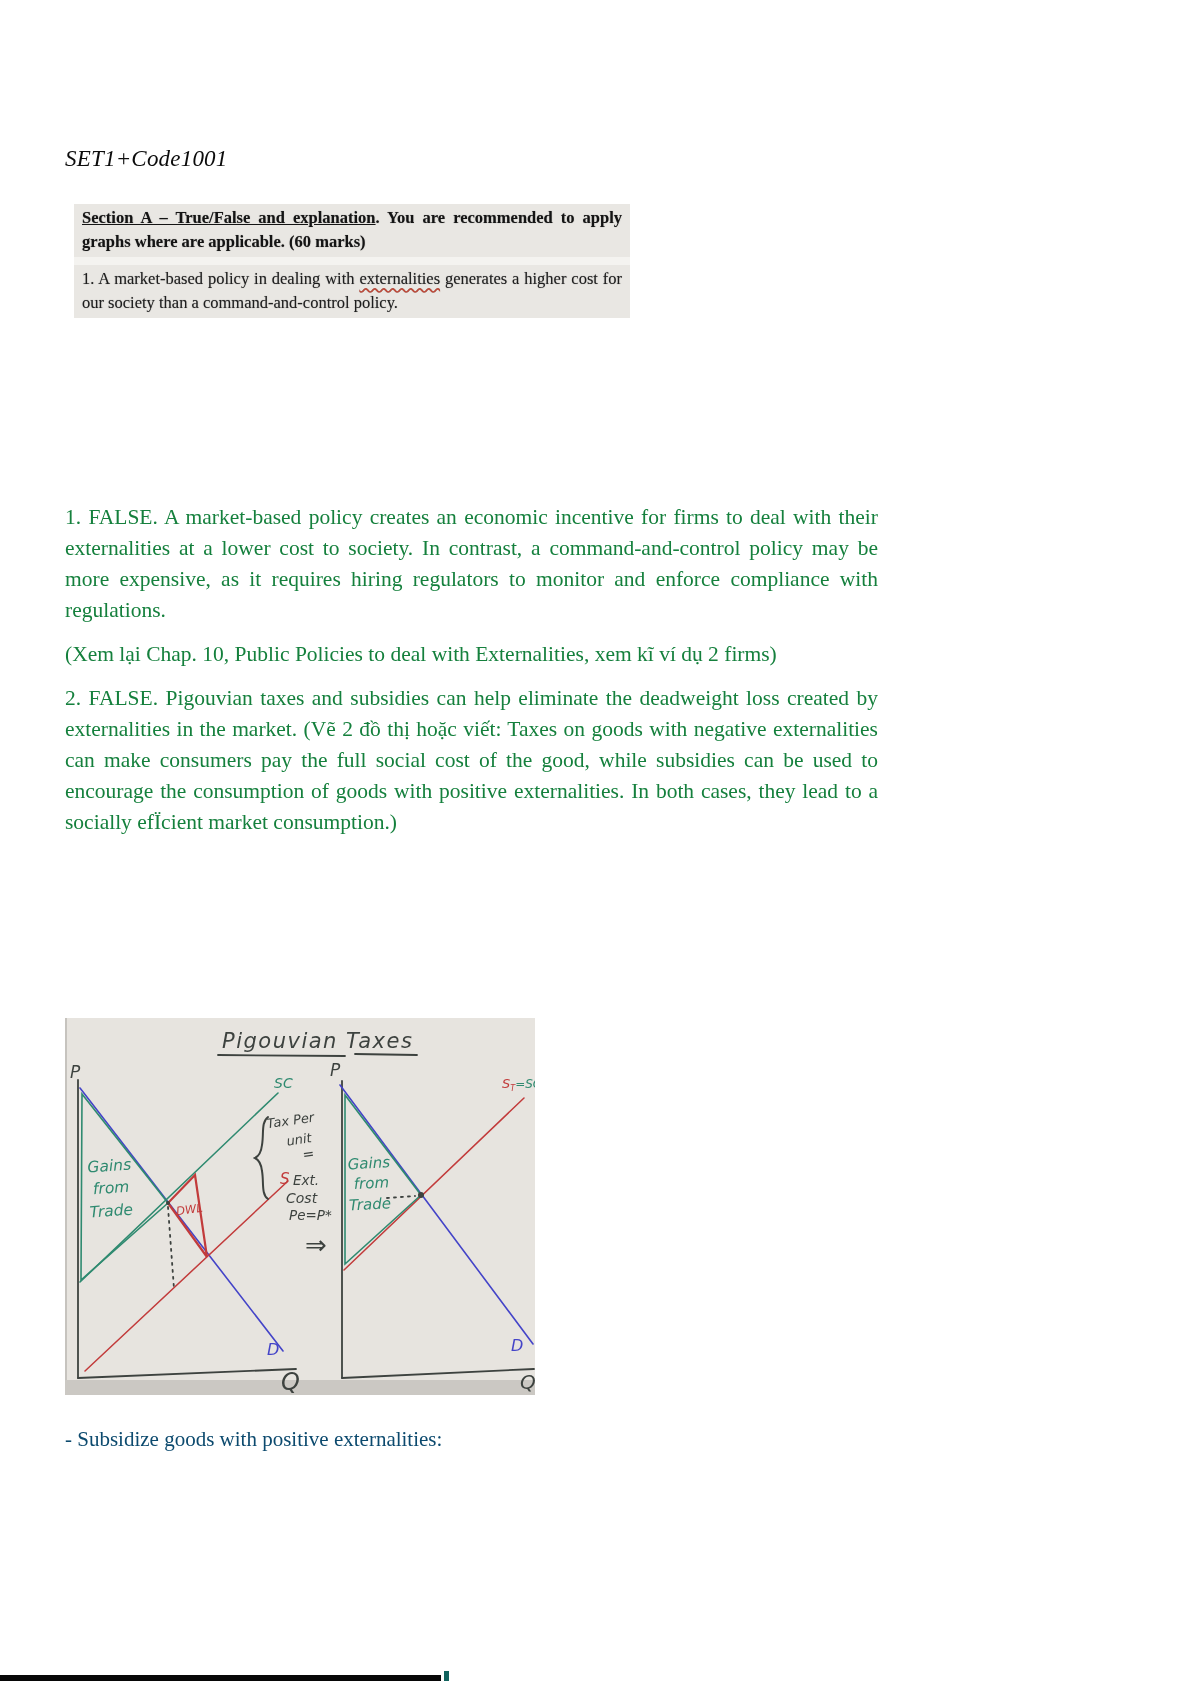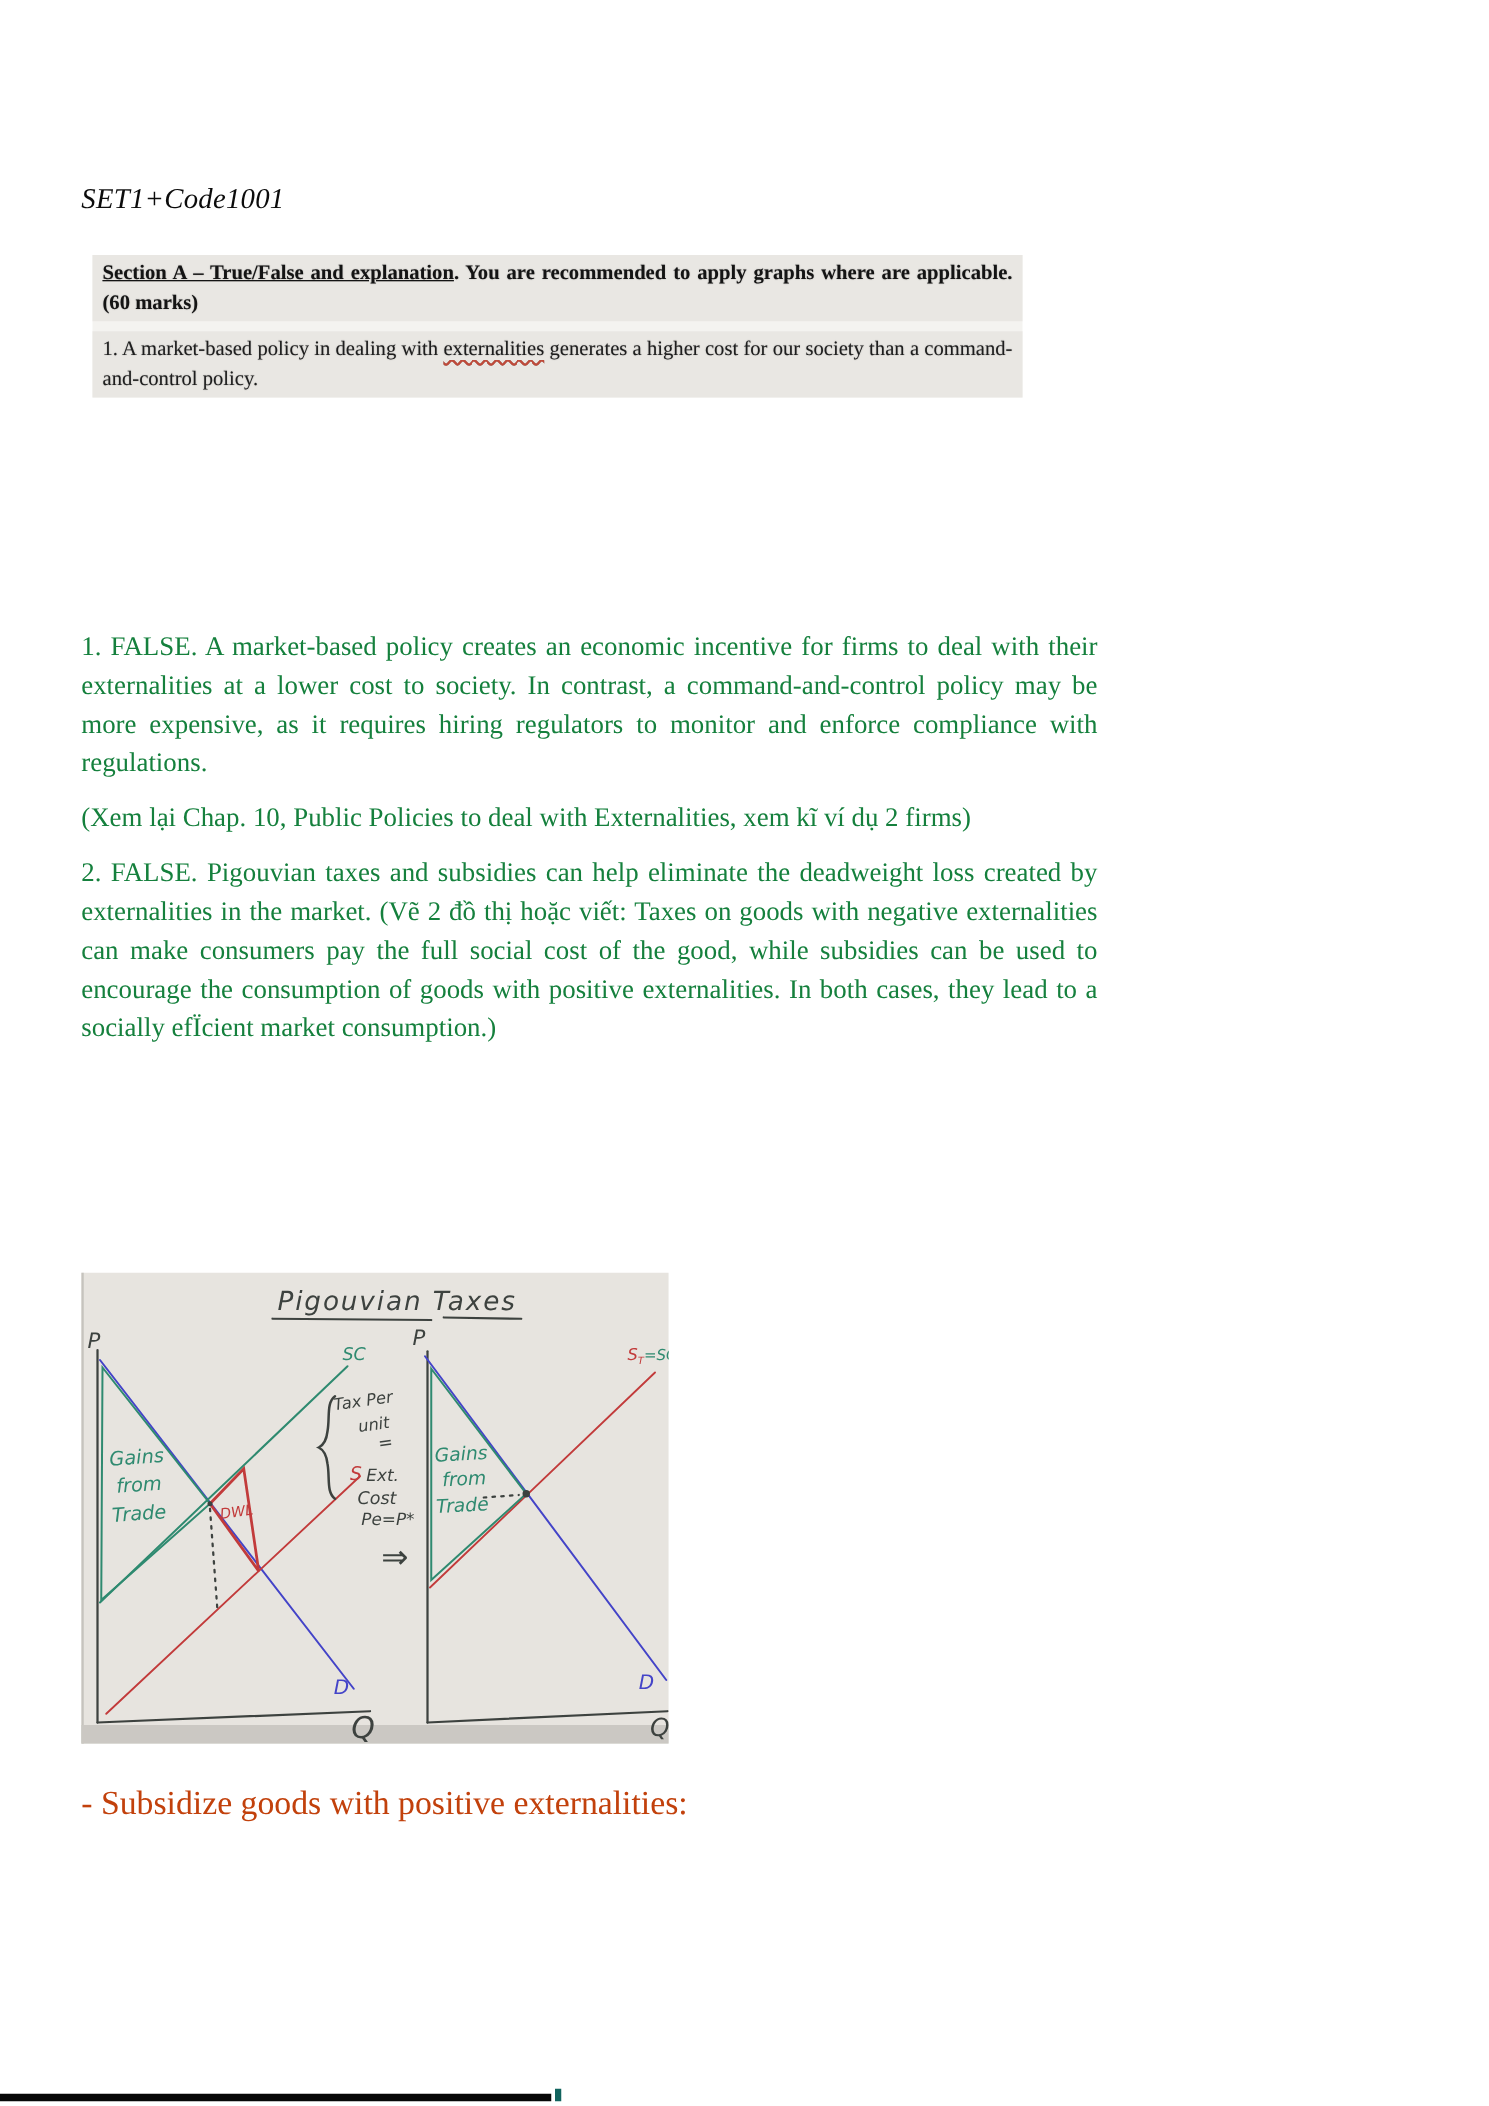--- a/index.html
+++ b/index.html
@@ -7,39 +7,39 @@
     width:1191px;height:1685px;position:relative;background:#ffffff;
     font-family:"Liberation Serif",serif;color:#0d0d0d;overflow:hidden;
   }
   .doc-title{
     position:absolute;left:65px;top:146px;font-size:23px;color:#0c0c0c;
     letter-spacing:.2px;
     font-style:italic;
   }
   
   .scan{
-    position:absolute;left:74px;top:204px;width:744px;
+    position:absolute;left:74px;top:204px;width:556px;
     font-size:16.5px;line-height:24px;color:#1e1e1e;text-align:justify;
     background:#f4f3f0;
     text-shadow:0 0 1px rgba(40,40,40,.45);
     filter:blur(.2px);
   }
   .scan p{margin:0 0 8px;background:#e9e7e3;padding:2px 8px 3px;}
   .scan p:last-child{margin-bottom:0;}
   .scan-h{font-weight:bold;color:#141414;}
   .u{text-decoration:underline;}
   .sq{text-decoration:underline;text-decoration-style:wavy;text-decoration-color:#c04a3a;text-underline-offset:3px;}
   
   .answers{
     position:absolute;left:65px;top:502px;width:813px;
     font-size:21.5px;line-height:31px;text-align:justify;color:#15803d;
   }
   .answers p{margin:0 0 13px;}
   .subsidize{
-    position:absolute;left:65px;top:1427px;font-size:27px;color:#c2410c;
+    position:absolute;left:65px;top:1427px;font-size:21px;color:#0c4a6e;
   }
   .photo{position:absolute;left:65px;top:1018px;}
   .pagebar{position:absolute;left:0;top:1675px;width:441px;height:6px;background:#070707;}
   .pagetick{position:absolute;left:444px;top:1671px;width:5px;height:10px;background:#11635e;}
   
   .pen{stroke:#3d423f;fill:none;stroke-linecap:round;}
   .green{stroke:#2f8a70;fill:none;stroke-linecap:round;}
   .blue{stroke:#4444c8;fill:none;stroke-linecap:round;}
   .red{stroke:#c23b3b;fill:none;stroke-linecap:round;}
   .hand{font-family:"DejaVu Sans",sans-serif;font-style:italic;}

